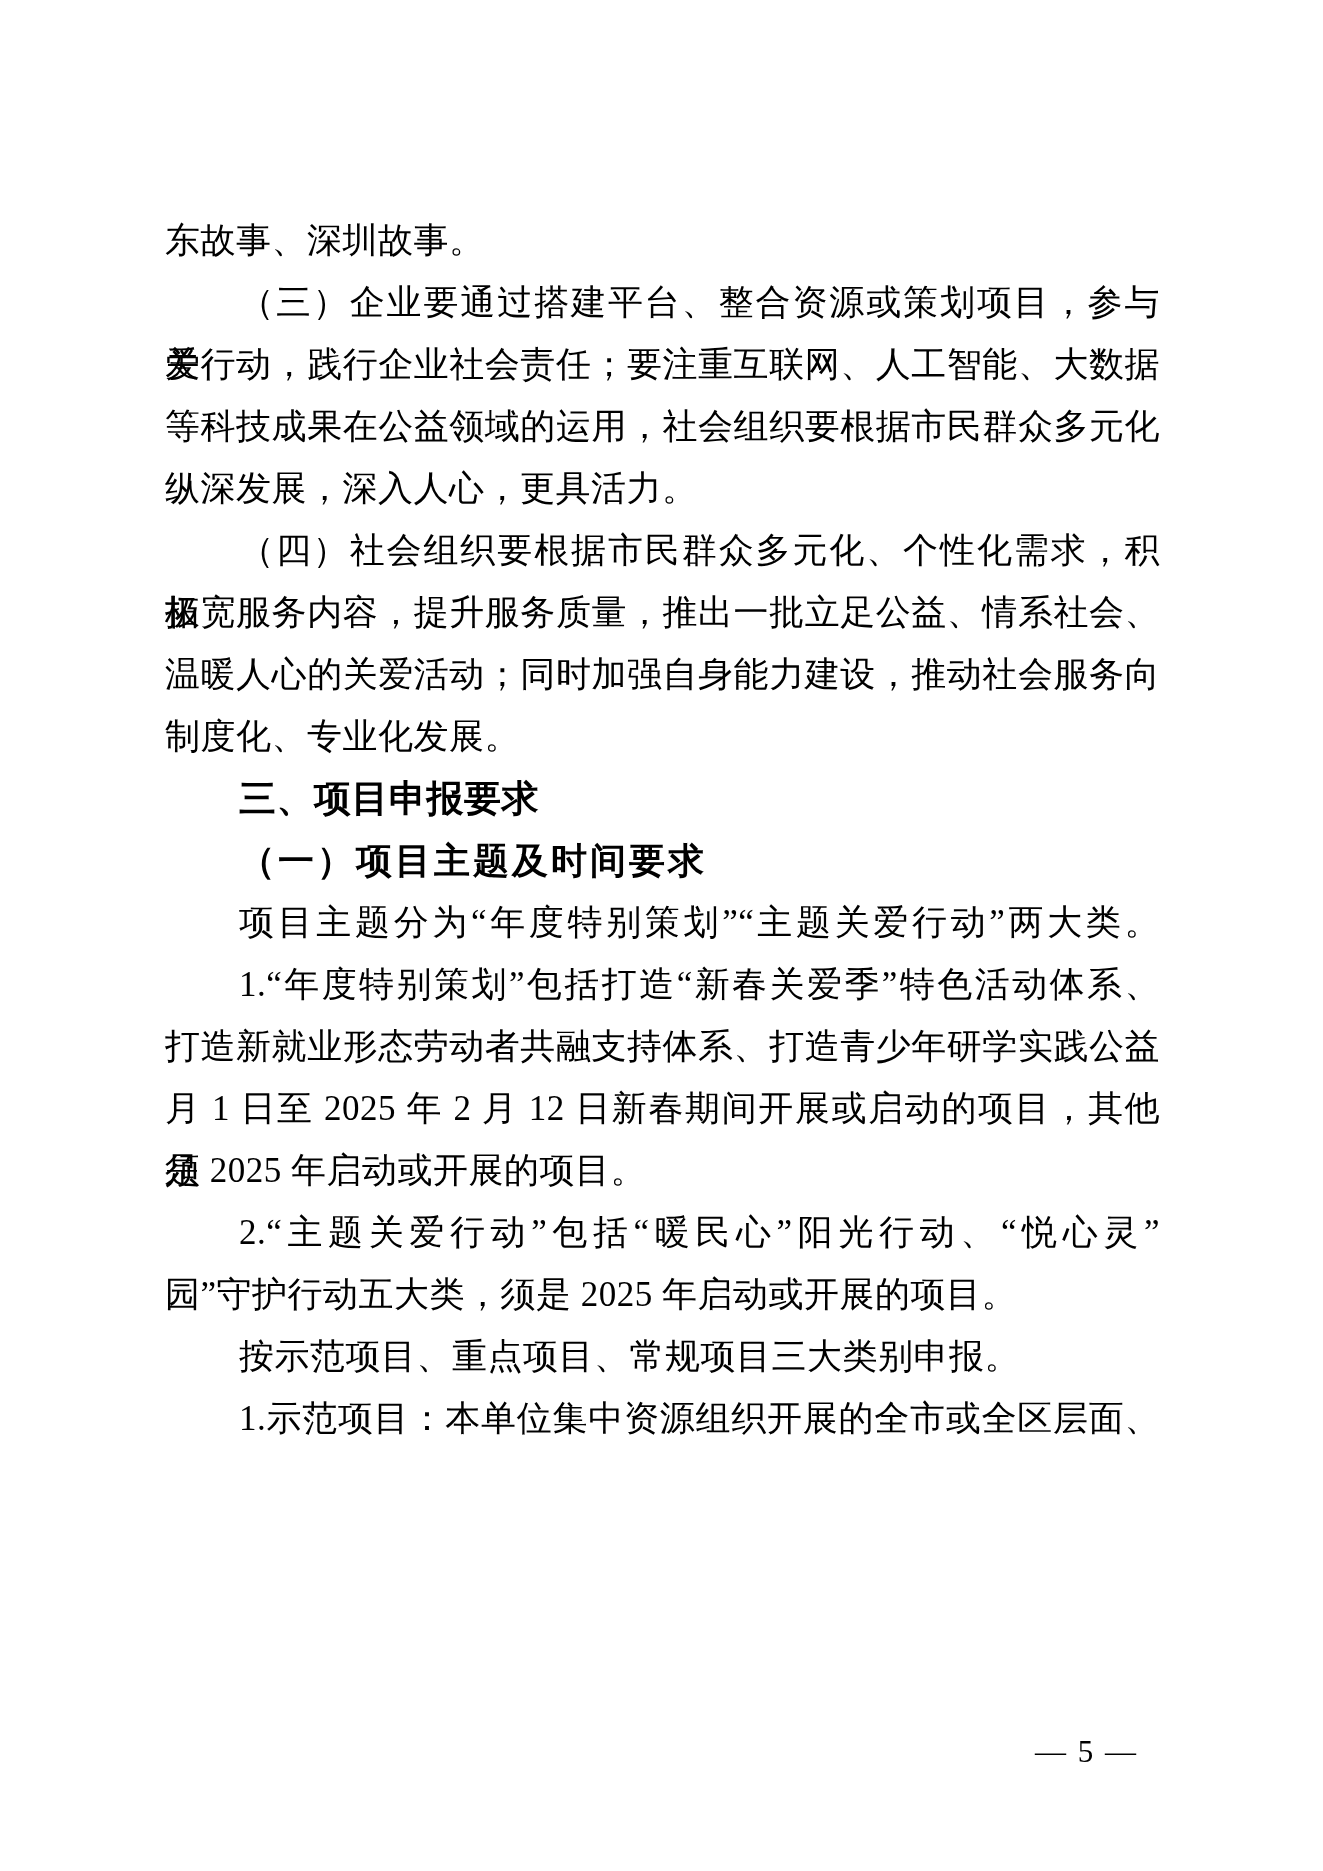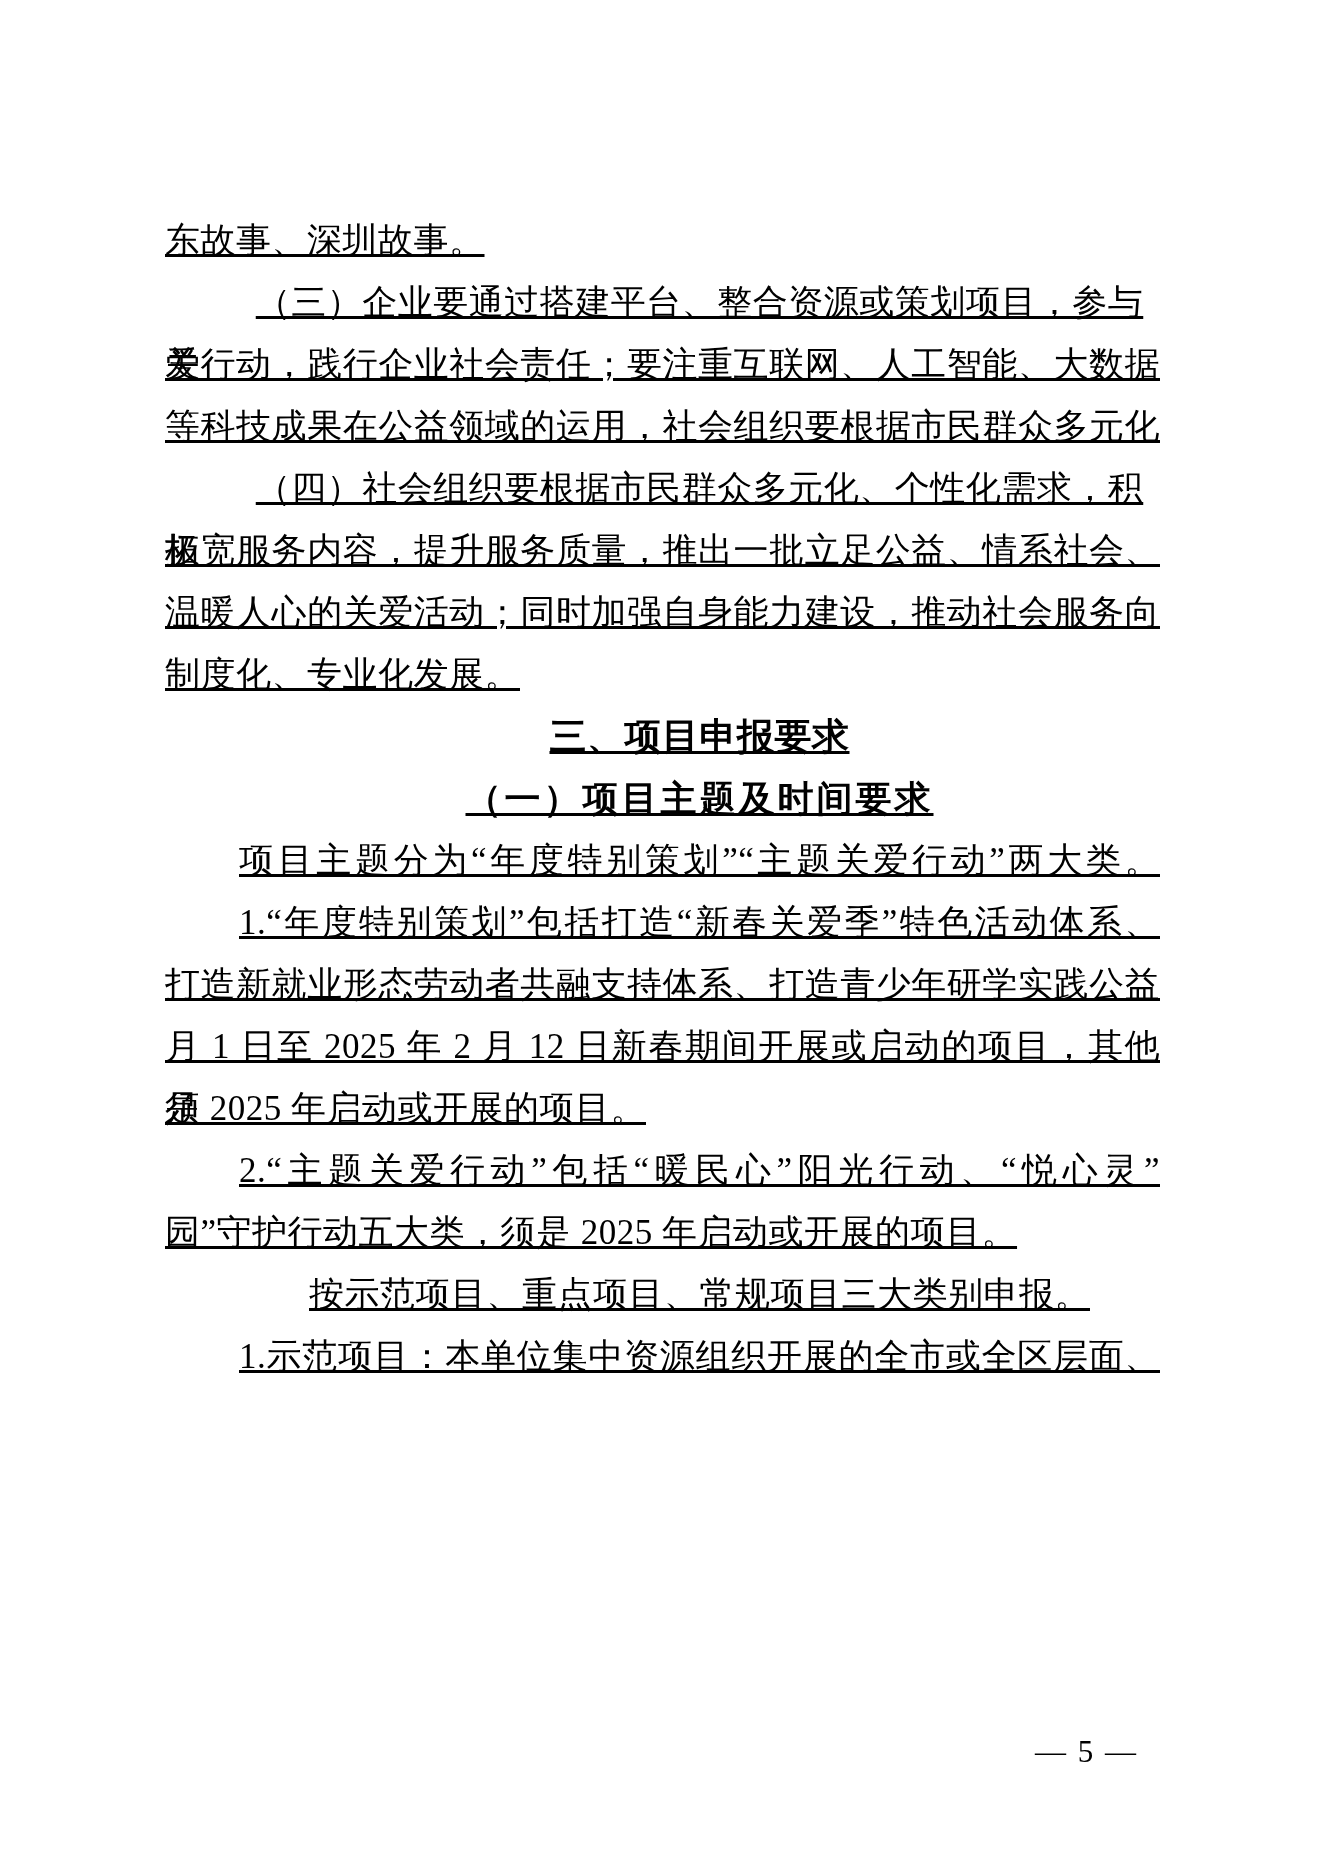--- a/index.html
+++ b/index.html
@@ -14,38 +14,36 @@
     background: #ffffff;
     overflow: hidden;
     font-family: "Liberation Serif", "DejaVu Serif", serif;
     color: #000000;
   }
   .content {
     position: absolute;
     left: 165px;
     top: 210px;
     width: 995px;
-    text-decoration: underline;
   }
   .line {
     height: 62px;
     line-height: 62px;
     font-size: 35px;
     letter-spacing: 0.5px;
     white-space: nowrap;
   }
   .line.justify {
     white-space: normal;
     text-align: justify;
     text-align-last: justify;
     text-justify: inter-character;
   }
   .line.indent {
     text-indent: 74px;
-    text-align: center;
   }
   .line.h1 {
     font-family: "Liberation Sans", "DejaVu Sans", sans-serif;
     font-weight: 700;
     font-size: 37px;
   }
   .line.h2 {
     font-weight: 700;
     letter-spacing: 3px;
     font-size: 36px;
@@ -62,20 +60,21 @@
 </style>
 </head>
 <body>
 
 <div class="page">
   <div class="content">
       <div class="line body">东故事、深圳故事。</div>
       <div class="line body indent justify">（三）企业要通过搭建平台、整合资源或策划项目，参与关</div>
       <div class="line body justify">爱行动，践行企业社会责任；要注重互联网、人工智能、大数据</div>
       <div class="line body justify">等科技成果在公益领域的运用，社会组织要根据市民群众多元化</div>
+      <div class="line body">纵深发展，深入人心，更具活力。</div>
       <div class="line body indent justify">（四）社会组织要根据市民群众多元化、个性化需求，积极</div>
       <div class="line body justify">拓宽服务内容，提升服务质量，推出一批立足公益、情系社会、</div>
       <div class="line body justify">温暖人心的关爱活动；同时加强自身能力建设，推动社会服务向</div>
       <div class="line body">制度化、专业化发展。</div>
       <div class="line h1 indent">三、项目申报要求</div>
       <div class="line h2 indent">（一）项目主题及时间要求</div>
       <div class="line body indent justify">项目主题分为“年度特别策划”“主题关爱行动”两大类。</div>
       <div class="line body indent justify">1.“年度特别策划”包括打造“新春关爱季”特色活动体系、</div>
       <div class="line body justify">打造新就业形态劳动者共融支持体系、打造青少年研学实践公益</div>
       <div class="line body justify">月 1 日至 2025 年 2 月 12 日新春期间开展或启动的项目，其他须</div>

